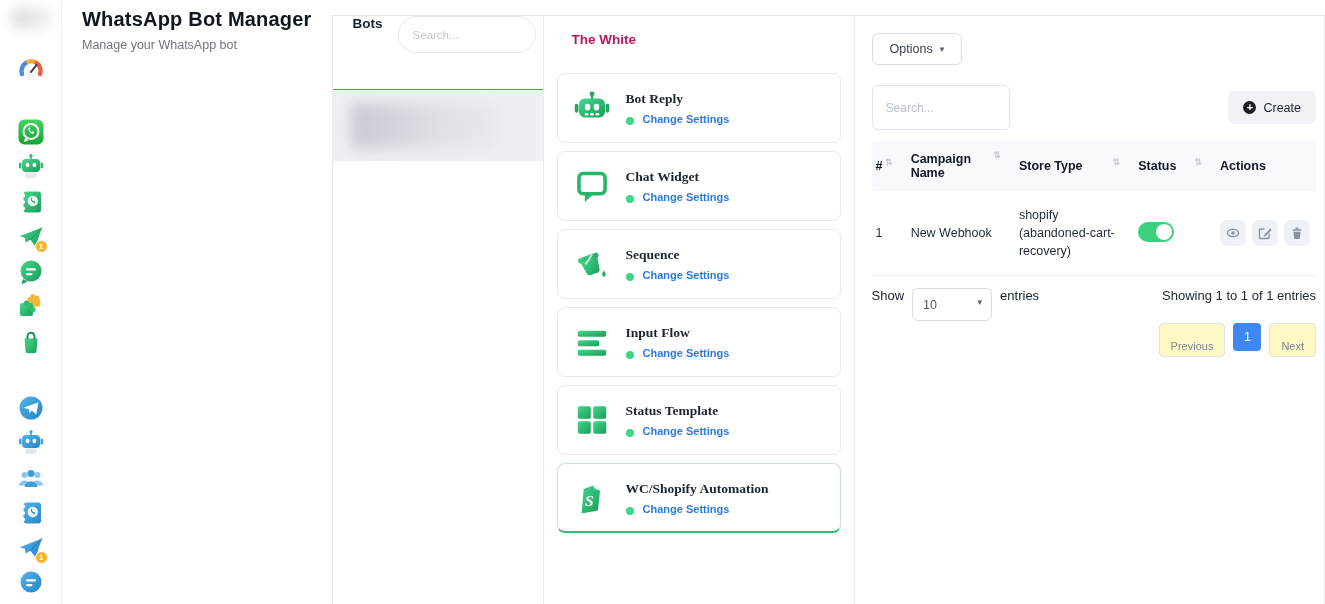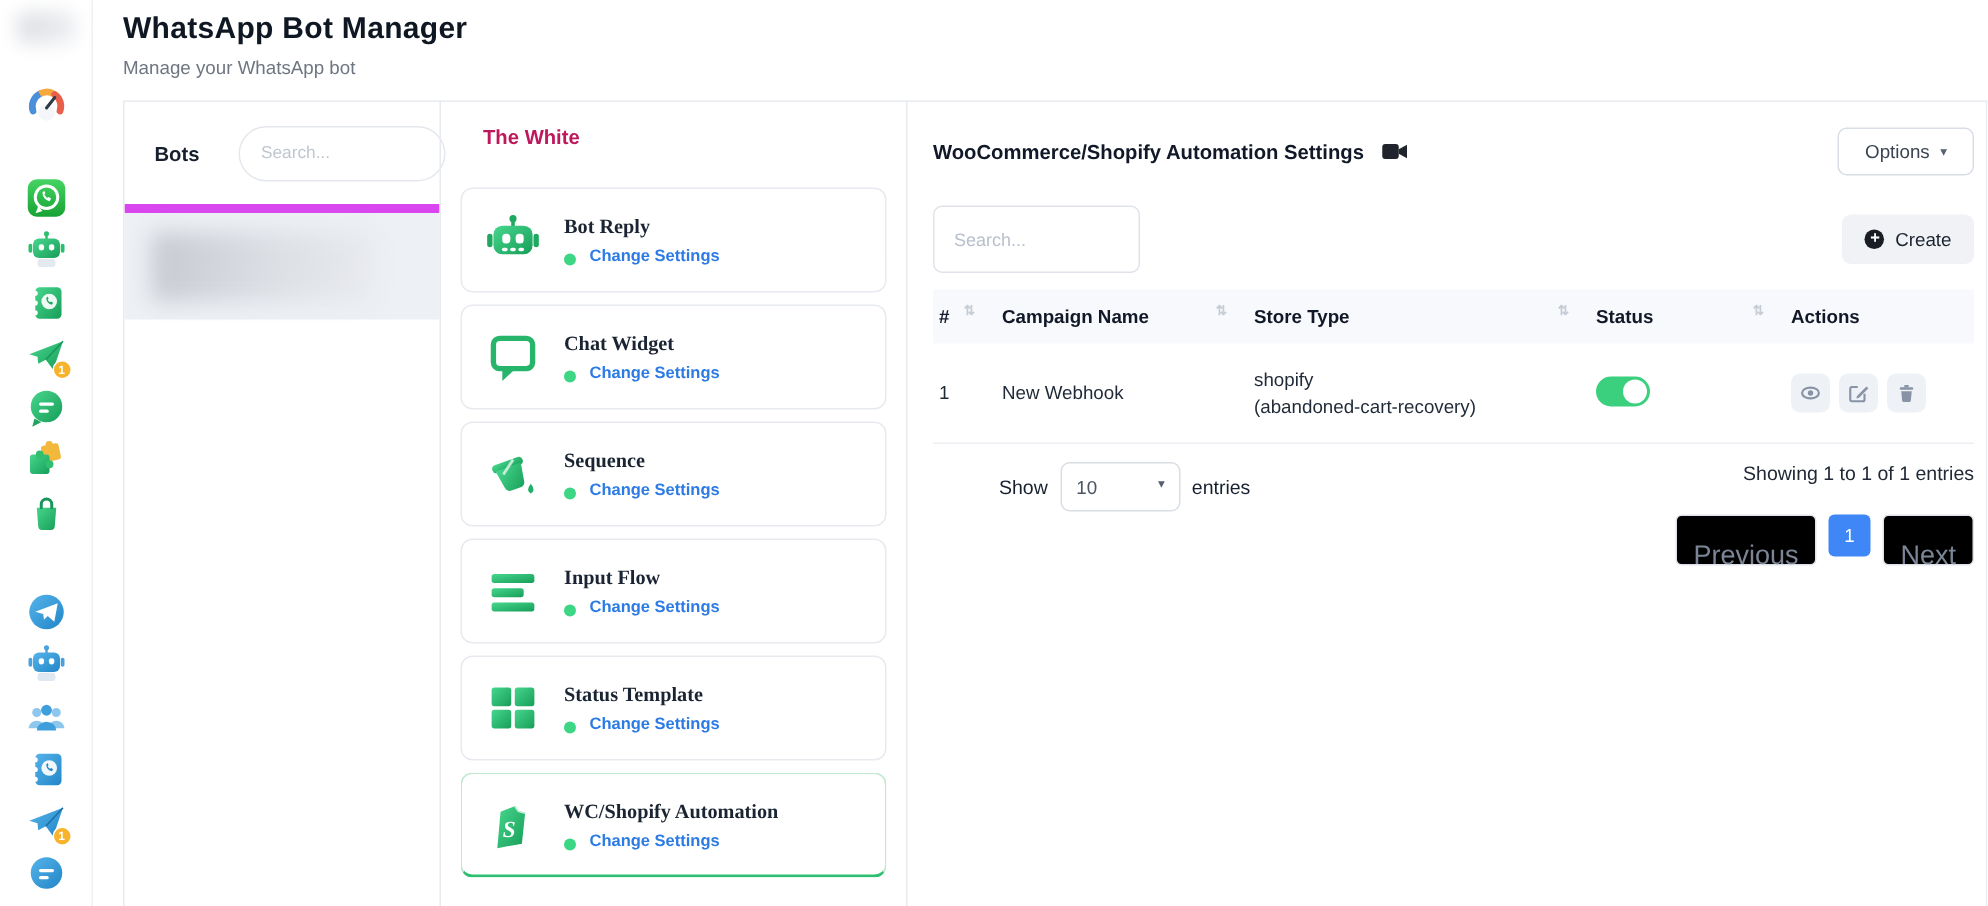--- a/index.html
+++ b/index.html
@@ -14,32 +14,32 @@
     background:linear-gradient(135deg,#d8dbe0,#f2f3f6); filter:blur(6px); margin-bottom:26px; }
   .ricon { width:28px; height:28px; position:relative; cursor:pointer; margin-bottom:7px; flex:none; }
   .ricon.gap-lg { margin-bottom:34px; }
   .ricon.gap-xl { margin-bottom:38px; }
   .ricon svg { width:28px; height:28px; display:block; }
   .badge { position:absolute; right:-3px; bottom:-2px; width:13px; height:13px; border-radius:50%;
     background:#f7b32b; border:1.5px solid #fff; color:#fff; font-size:8px; font-weight:bold;
     display:flex; align-items:center; justify-content:center; }
 
   
-  .main { flex:1; display:flex; flex-direction:column; }
+  .main { flex:1; display:flex; flex-direction:row; }
   .page-head { padding:8px 0 0 20px; }
   .page-title { font-size:20px; font-weight:700; color:#0f1722; letter-spacing:.2px; }
   .page-sub { font-size:12.5px; color:#6e7681; margin-top:7px; }
 
   .panel { margin:15px 0 0 20px; flex:1; border:1px solid #e7eaee; border-bottom:none;
     display:flex; overflow:hidden; }
 
   
   .col-bots { width:210px; min-width:210px; display:flex; flex-direction:column; }
-  .bots-head { height:74px; display:flex; align-items:center; gap:26px; padding-left:20px;
-    border-bottom:6px solid #d946ef; }
+  .bots-head { height:74px; display:flex; gap:15px; padding-left:20px;
+    border-bottom:1px solid #d946ef; }
   .bots-label { font-size:13.5px; font-weight:700; color:#17202e; }
   .bots-search { width:138px; height:37px; border:1px solid #e4e8ed; border-radius:19px;
     padding:0 14px; font-size:11.5px; color:#3c4656; outline:none; }
   .bots-search::placeholder { color:#c0c6d0; }
   .bot-item { height:71px; background:#edf0f4; display:flex; align-items:center; padding-left:18px;
     cursor:pointer; }
   .blur-name { width:148px; height:46px; border-radius:4px;
     background:linear-gradient(100deg,#c6c9d0 0%,#dcdfe4 55%,#e9ebef 100%); filter:blur(7px); }
 
   
@@ -94,32 +94,32 @@
     position:relative; cursor:pointer; }
   .toggle .knob { position:absolute; top:2px; right:2px; width:16px; height:16px; border-radius:50%;
     background:#fff; }
 
   .actions-wrap { display:flex; gap:6px; }
   .act-btn { width:26px; height:26px; border:none; border-radius:6px; background:#eef1f6;
     display:flex; align-items:center; justify-content:center; cursor:pointer; }
   .act-btn svg { width:14px; height:14px; }
 
   .tfoot { margin-top:12px; display:flex; justify-content:space-between; align-items:flex-start; }
-  .show-group { display:flex; align-items:center; gap:8px; font-size:13px; color:#17202e;margin-left:44px; }
+  .show-group { display:flex; gap:8px; font-size:13px; color:#17202e; }
   .select-wrap { position:relative; }
   .select-wrap select { width:80px; height:33px; border:1px solid #d9dee5; border-radius:6px;
     appearance:none; -webkit-appearance:none; padding:0 10px; font-size:12.5px; color:#4b5563;
     background:#fff; outline:none; cursor:pointer; font-family:inherit; }
   .select-wrap .caret { position:absolute; right:10px; top:9px; font-size:9px; color:#566070;
     pointer-events:none; }
   .foot-right { display:flex; flex-direction:column; align-items:flex-end; gap:20px; }
   .summary { font-size:13px; color:#212936; }
   .pager { display:flex; gap:8px; }
-  .pg-btn { height:28px; padding:16px 11px; background:#000000; border:1px solid #dfe3e9; border-radius:4px;
-    font-size:18px; color:#7b8596; cursor:pointer; font-family:inherit; }
+  .pg-btn { height:28px; padding:16px 11px; background:#fef9c3; border:1px solid #dfe3e9; border-radius:4px;
+    font-size:11px; color:#7b8596; cursor:pointer; font-family:inherit; }
   .pg-page { width:28px; height:28px; border:none; border-radius:4px; background:#3f86f6; color:#fff;
     font-size:12.5px; cursor:pointer; font-family:inherit; }
 </style>
 </head>
 <body>
 
 <svg width="0" height="0" style="position:absolute">
   <defs>
     <linearGradient id="gG" x1="0" y1="0" x2="1" y2="1">
       <stop offset="0" stop-color="#47d68d"></stop>
@@ -406,29 +406,20 @@
           <div class="mlink">
               <span class="dot"></span>
               <a>Change Settings</a>
             </div>
         </div>
       </div>
     </div>
 
     <div class="col-auto">
       <div class="auto-head">
-        <div class="auto-title-wrap">
-          <span class="auto-title">WooCommerce/Shopify Automation Settings</span>
-          <span style="display:inline-flex">
-            <svg width="17" height="16" viewBox="0 0 17 16">
-              <rect x="0.5" y="3" width="11" height="10" rx="2" fill="#20242c"></rect>
-              <path d="M11.5 6.5 L17 3.5 V12.5 L11.5 9.5 Z" fill="#20242c"></path>
-            </svg>
-          </span>
-        </div>
         <button class="btn-options">
           <span>Options</span>
           <span class="caret">▾</span>
         </button>
       </div>
 
       <div class="auto-tools">
         <input class="table-search" type="text" placeholder="Search..." style="">
         <button class="btn-create">
           <span class="plus-circle">+</span>

